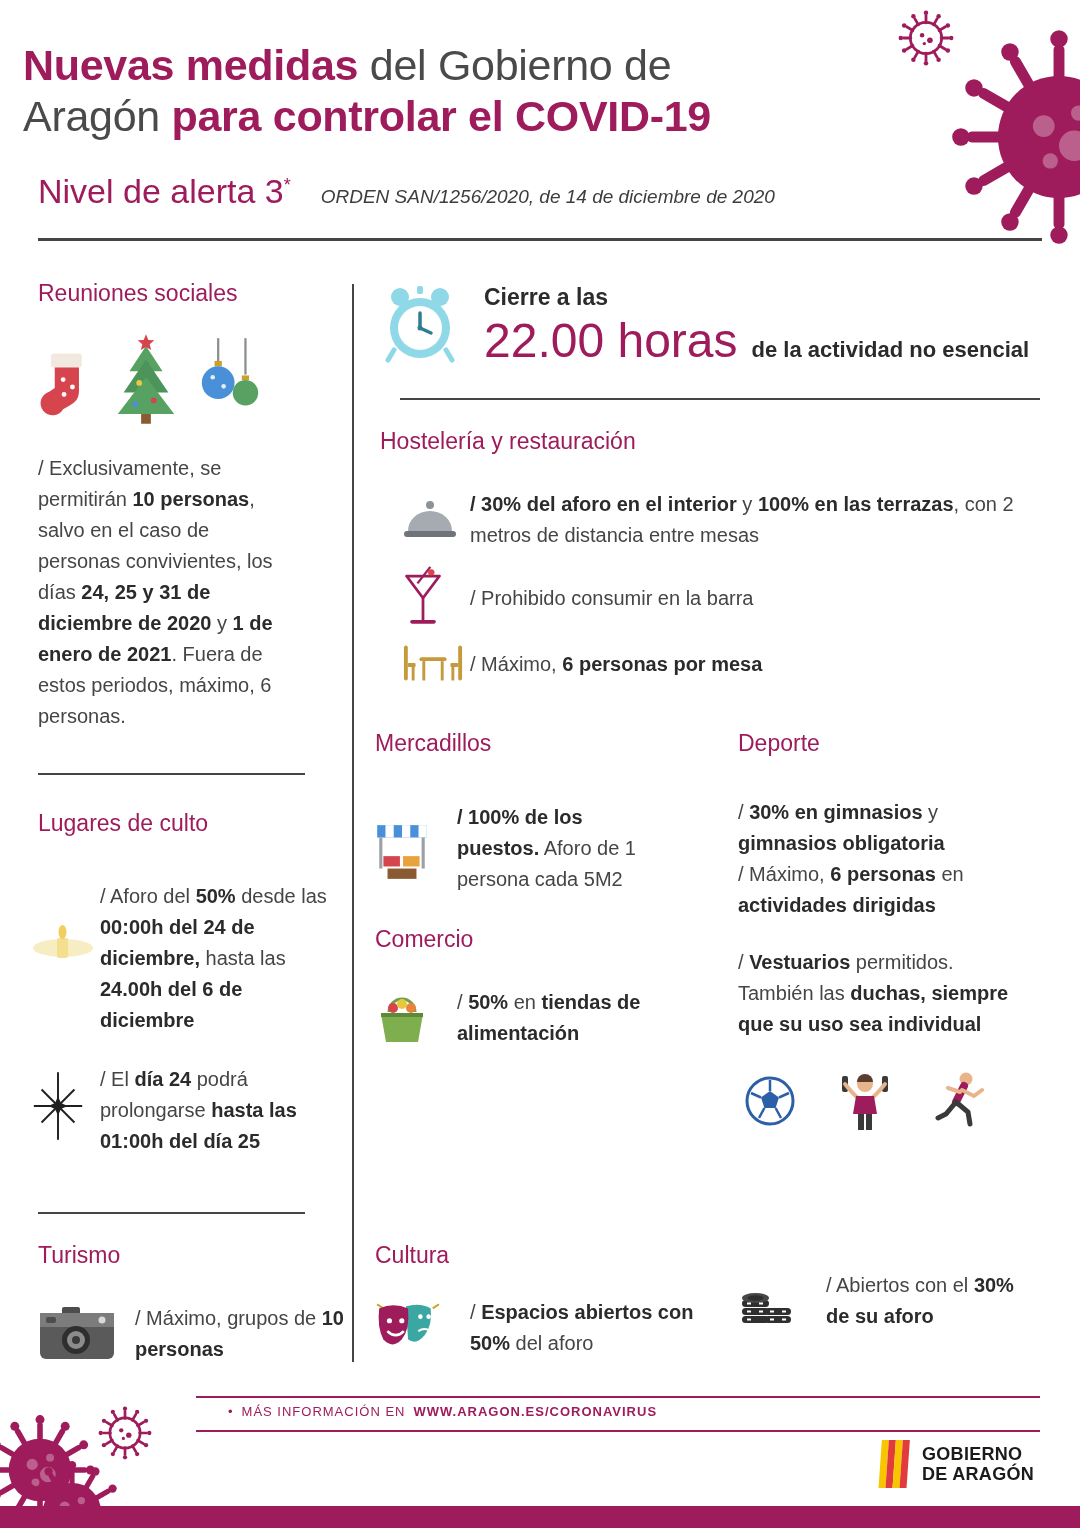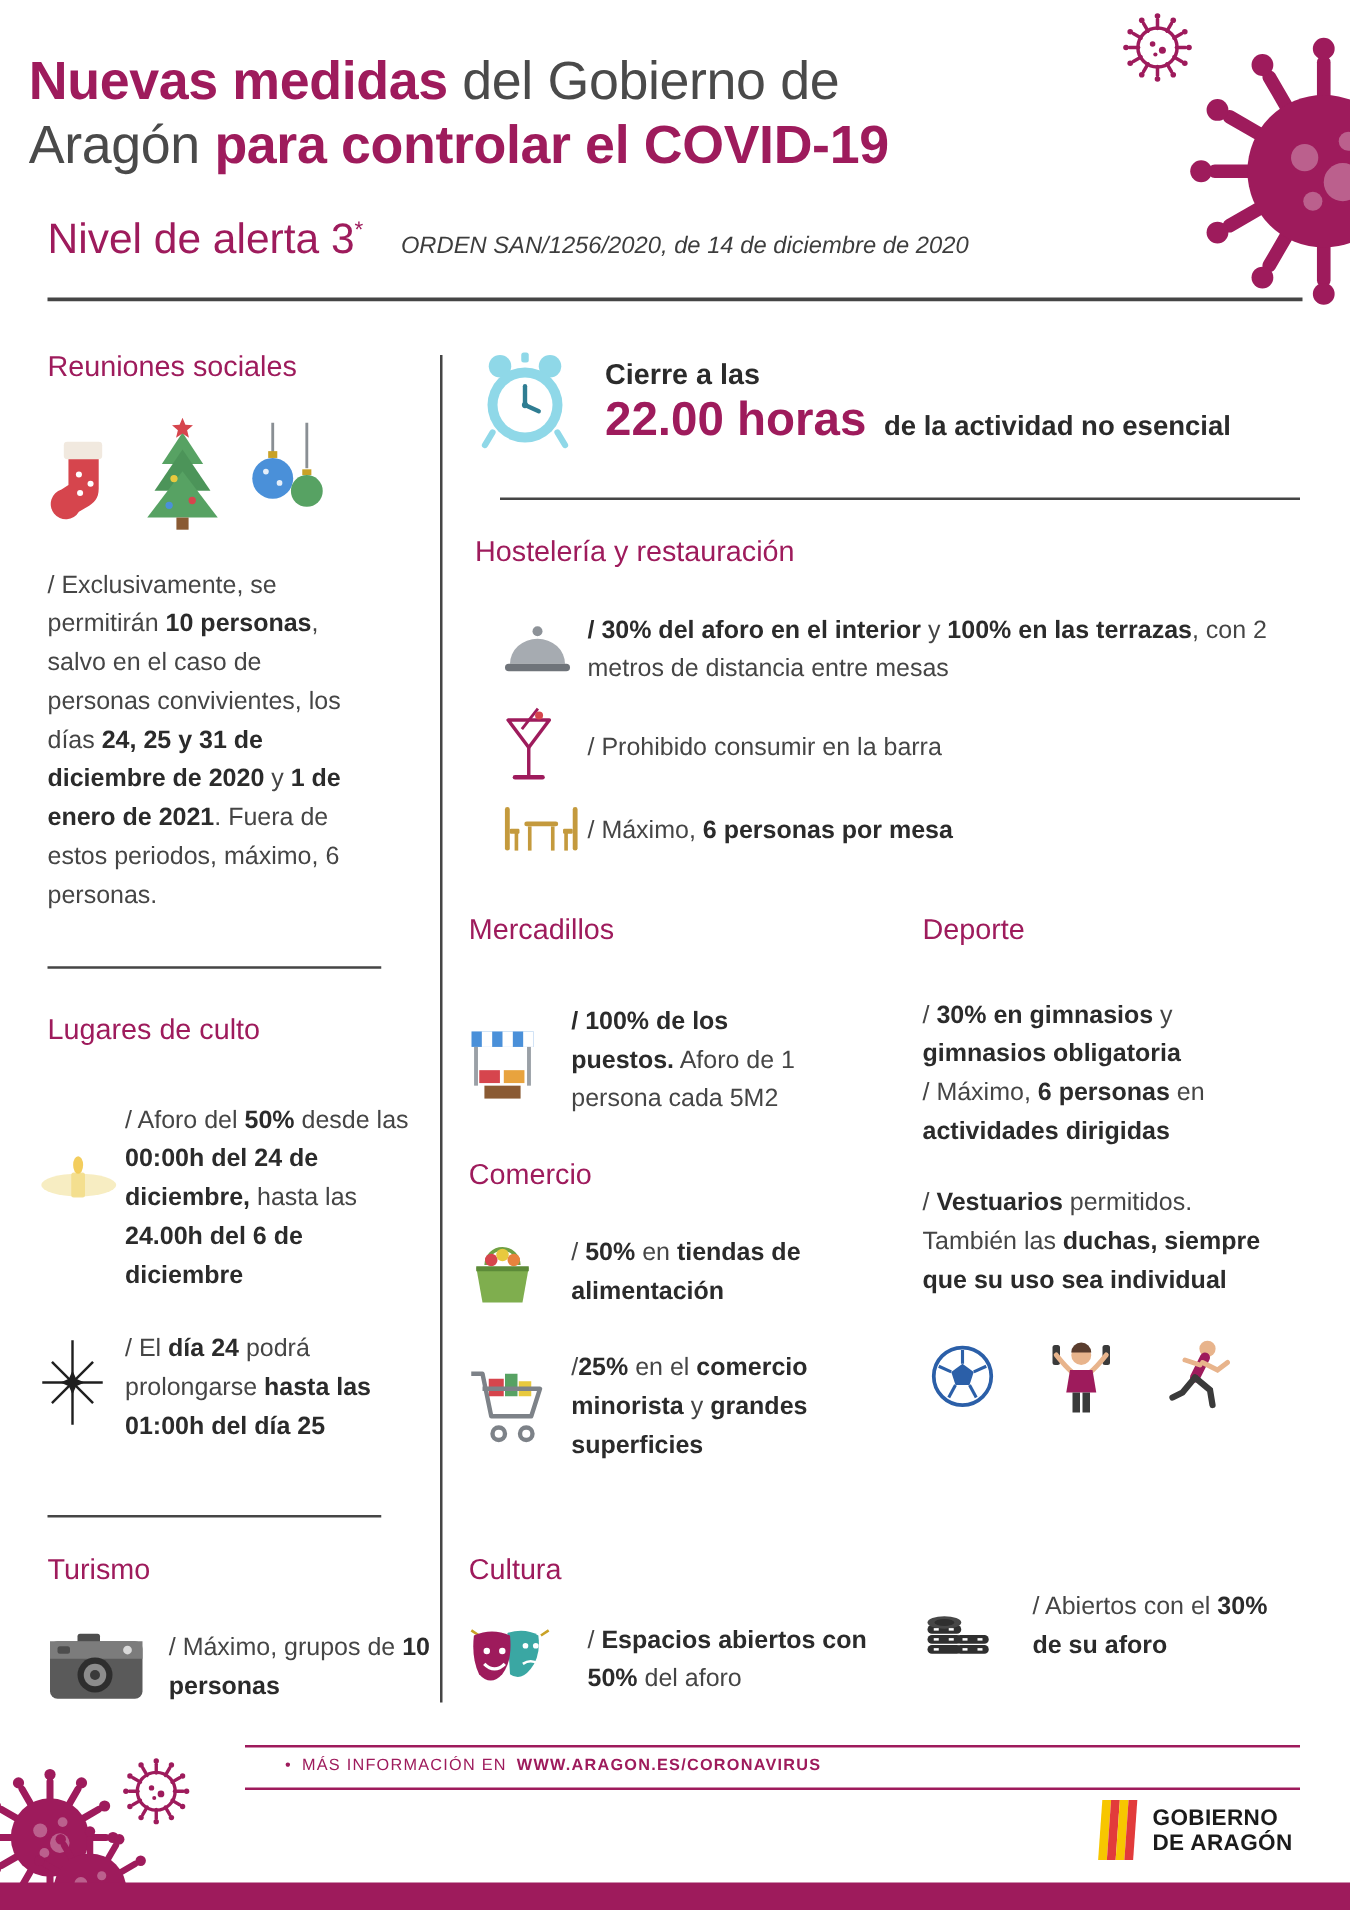--- a/index.html
+++ b/index.html
@@ -22,21 +22,21 @@
   .body{font-size:20px;line-height:31px;color:var(--text)}
   .body b{color:var(--bold)}
   .indent{padding-left:62px}
   .icon-row{display:flex;align-items:center}
   .icon-row.center{align-items:center}
   .icon-cell{flex:none;display:flex;align-items:flex-start}
   .xmas-row{display:flex;gap:18px;align-items:flex-end;margin-top:20px;height:100px}
   .closure-text{margin-top:4px}
   .closure-prefix{font-size:23px;font-weight:bold;color:var(--bold)}
   .closure-line{display:flex;align-items:baseline;gap:14px;margin-top:2px}
-  .closure-time{font-size:38px;font-weight:bold;color:var(--accent)}
+  .closure-time{font-size:48px;font-weight:normal;color:var(--accent)}
   .closure-suffix{font-size:22px;font-weight:bold;color:var(--bold)}
   .sport-icons{display:flex;gap:42px;align-items:center;margin-top:30px;padding-left:6px}
   .footer-info{display:flex;gap:8px;align-items:baseline;color:var(--accent);font-size:13px;letter-spacing:1px}
   .logo{display:flex;gap:10px;align-items:center}
   .logo-text{font-size:18px;line-height:20px;font-weight:bold;color:#1b1b1b;letter-spacing:.3px}
   .bottom-bar{background:var(--bar);z-index:5}
 </style>
 </head>
 <body>
 
@@ -292,33 +292,20 @@
           <path d="M14 22 a13 13 0 0 1 26 0" fill="none" stroke="#6fa043" stroke-width="3"></path>
           <circle cx="18" cy="18" r="5" fill="#d6454d"></circle>
             <circle cx="27" cy="14" r="5" fill="#e8c93e"></circle>
             <circle cx="36" cy="18" r="5" fill="#e8833e"></circle>
           <path d="M6 24 h42 l-5 28 h-32 z" fill="#7fae4e"></path>
           <line x1="6" y1="25" x2="48" y2="25" stroke="#5c8a38" stroke-width="4"></line>
         </svg>
       </div>
       <p class="body" style="width:230px"><span>/ </span><b>50%</b><span> en </span><b>tiendas de alimentación</b></p>
     </div>
-    <div class="icon-row" style="margin-top:30px">
-      <div class="icon-cell" style="width:82px;padding-top:4px">
-        <svg width="60" height="66" viewBox="0 0 60 66">
-          <rect x="16" y="8" width="12" height="14" fill="#d6454d"></rect>
-            <rect x="29" y="4" width="10" height="18" fill="#57a263"></rect>
-            <rect x="40" y="10" width="10" height="12" fill="#e8c93e"></rect>
-          <path d="M2 4 h9 l7 34 h32 l7 -22 h-46" fill="none" stroke="#7d8288" stroke-width="3.5" stroke-linejoin="round"></path>
-          <circle cx="24" cy="52" r="5" fill="none" stroke="#7d8288" stroke-width="3.5"></circle>
-          <circle cx="46" cy="52" r="5" fill="none" stroke="#7d8288" stroke-width="3.5"></circle>
-        </svg>
-      </div>
-      <p class="body" style="width:240px"><span>/</span><b>25%</b><span> en el </span><b>comercio minorista</b><span> y </span><b>grandes superficies</b></p>
-    </div>
   </section>
 
   <section class="abs" style="left:375px;top:1242px;width:330px">
     <h2 class="sec-title">Cultura</h2>
     <div class="icon-row" style="margin-top:28px">
       <div class="icon-cell" style="width:95px;padding-top:2px">
         <svg width="66" height="58" viewBox="0 0 64 56">
           <path d="M8 8 l-6 -4 M56 8 l6 -4" stroke="#c9a227" stroke-width="2"></path>
           <path d="M30 6 q14 -4 24 2 q2 16 -6 26 q-8 10 -16 4 z" fill="#3aa7a3"></path>
           <circle cx="44" cy="16" r="2.2" fill="#fff"></circle>

